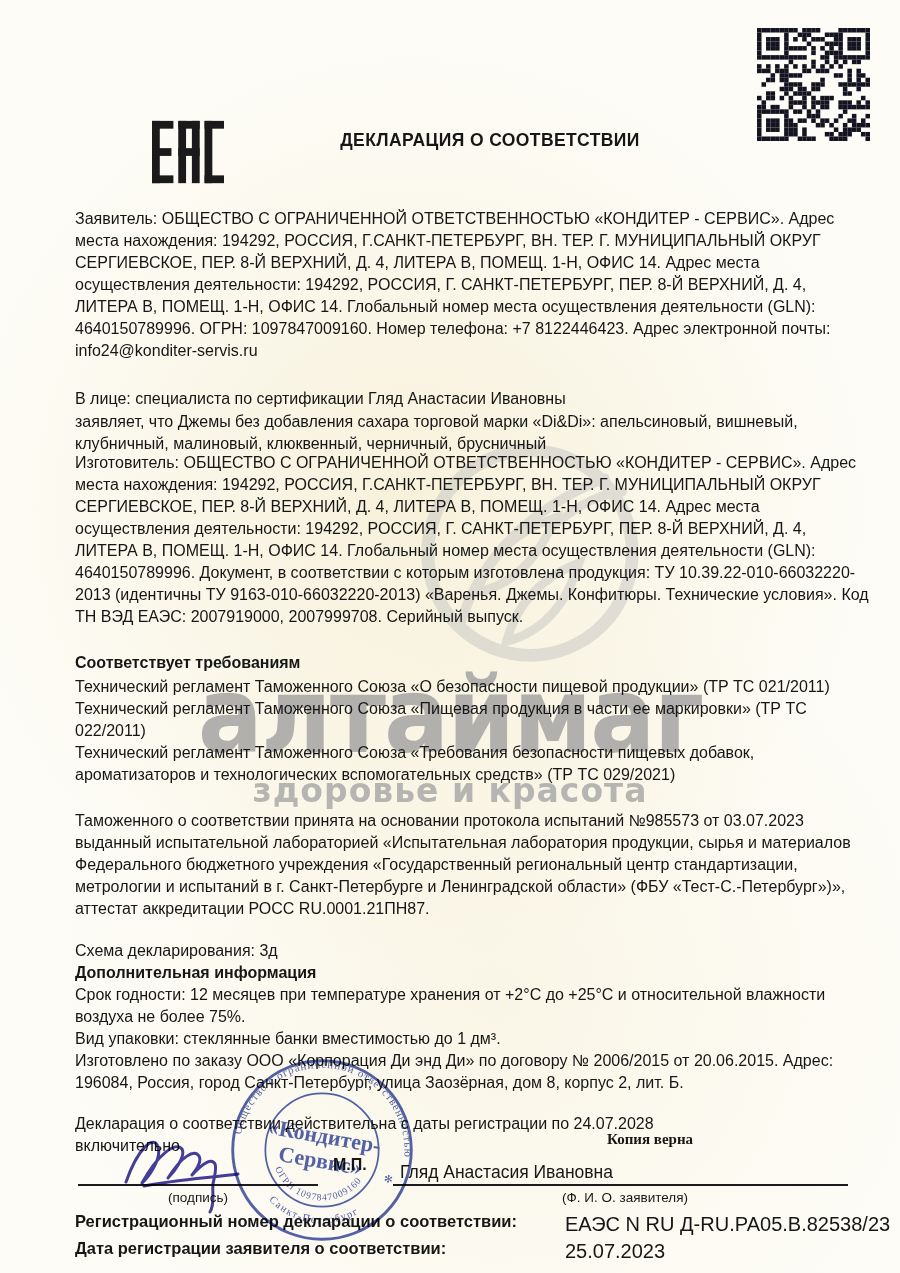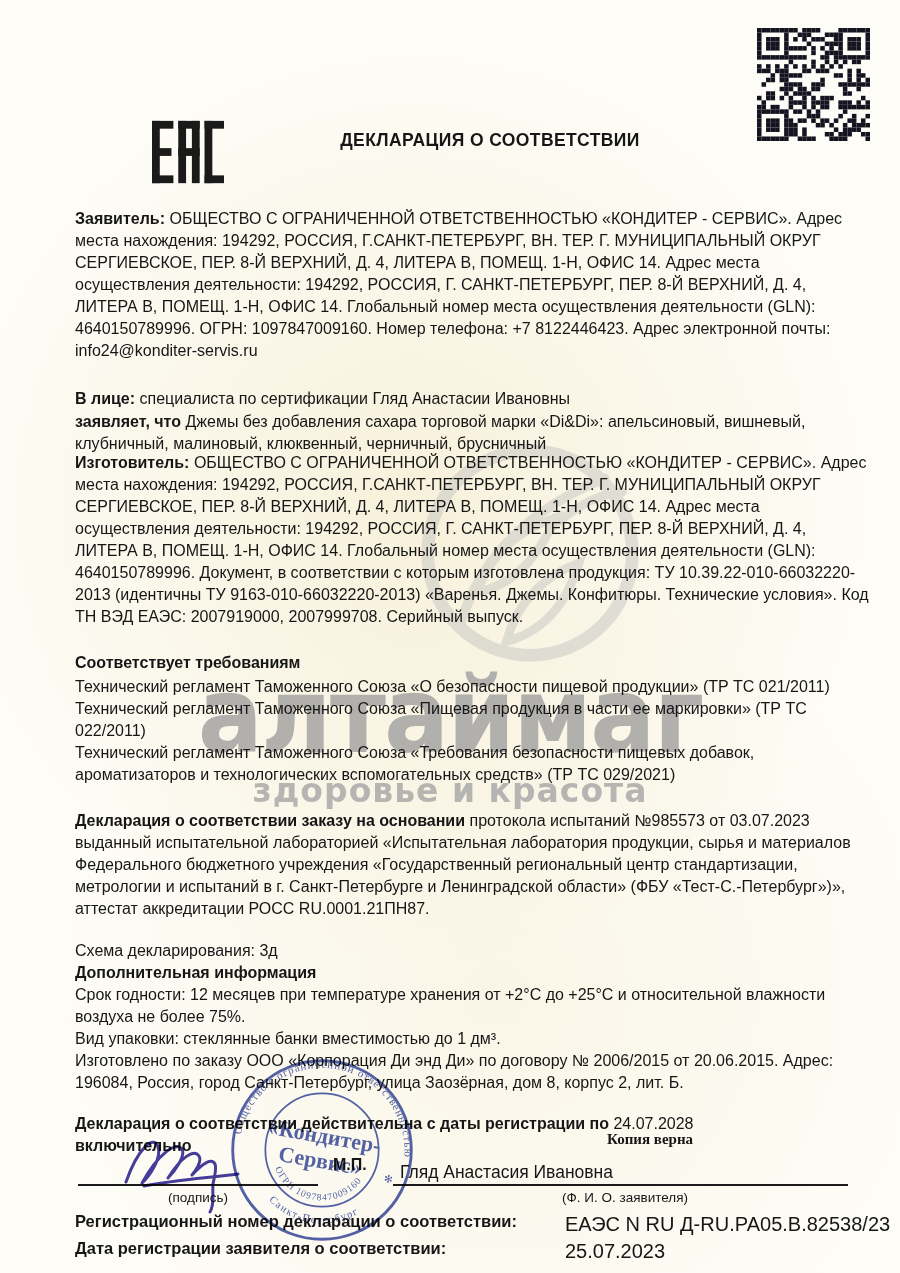--- a/index.html
+++ b/index.html
@@ -29,21 +29,21 @@
     transform:scaleX(.92);line-height:105px;
   }
   .wm-tag{
     position:absolute;left:0;top:774px;width:900px;text-align:center;
     font-family:"DejaVu Sans",sans-serif;font-weight:bold;
     font-size:33px;letter-spacing:1px;color:#a5a5a5;opacity:.8;line-height:34px;
   }
   
   .blk{position:absolute;left:75px;width:798px;font-size:16px;line-height:22px;}
   .blk p{margin:0;}
-  .b{font-weight:bold;}
+  .b{font-weight:normal;}
   .hd{font-weight:bold;}
   
   .abs{position:absolute;}
   .copy-note{font-family:"Liberation Serif",serif;font-weight:bold;font-size:15px;}
   .mp{font-weight:bold;font-size:16px;z-index:6;}
   .sigline{height:2px;background:#1b1b1b;}
   .cap{font-size:13.5px;}
   .signer{font-size:17.5px;}
   .reg-label{font-weight:bold;font-size:16.5px;}
   .reg-value{font-size:20px;}
@@ -436,21 +436,21 @@
 
     <div class="blk hd" style="top:652px">Соответствует требованиям</div>
 
     <div class="blk" style="top:676px">
       <p>Технический регламент Таможенного Союза «О безопасности пищевой продукции» (ТР ТС 021/2011)</p>
       <p>Технический регламент Таможенного Союза «Пищевая продукция в части ее маркировки» (ТР ТС 022/2011)</p>
       <p>Технический регламент Таможенного Союза «Требования безопасности пищевых добавок, ароматизаторов и технологических вспомогательных средств» (ТР ТС 029/2021)</p>
     </div>
 
     <div class="blk" style="top:810px">
-      <p><span class="b">Декларация о соответствии заказу на основании</span>
+      <p><span class="b">Таможенного о соответствии принята на основании</span>
          <span>протокола испытаний №985573 от 03.07.2023 выданный испытательной лабораторией «Испытательная лаборатория продукции, сырья и материалов Федерального бюджетного учреждения «Государственный региональный центр стандартизации, метрологии и испытаний в г. Санкт-Петербурге и Ленинградской области» (ФБУ «Тест-С.-Петербург»)», аттестат аккредитации РОСС RU.0001.21ПН87.</span></p>
     </div>
 
     <div class="blk" style="top:940px">Схема декларирования: 3д</div>
 
     <div class="blk hd" style="top:962px">Дополнительная информация</div>
 
     <div class="blk" style="top:984px">
       <p>Срок годности: 12 месяцев при температуре хранения от +2°С до +25°С и относительной влажности воздуха не более 75%.</p>
       <p>Вид упаковки: стеклянные банки вместимостью до 1 дм³.</p>

